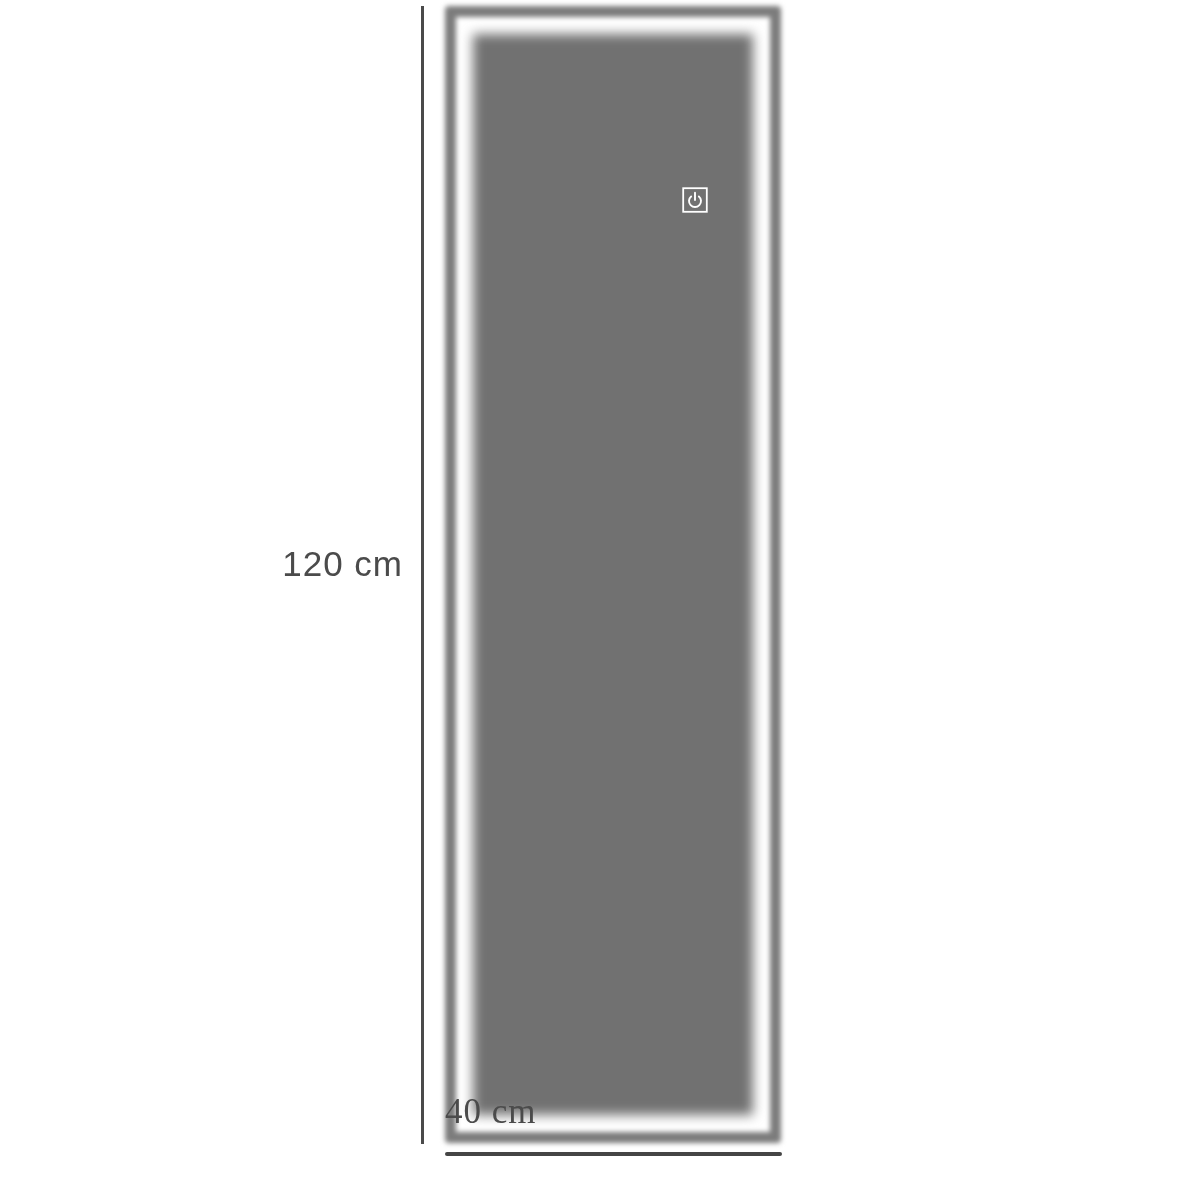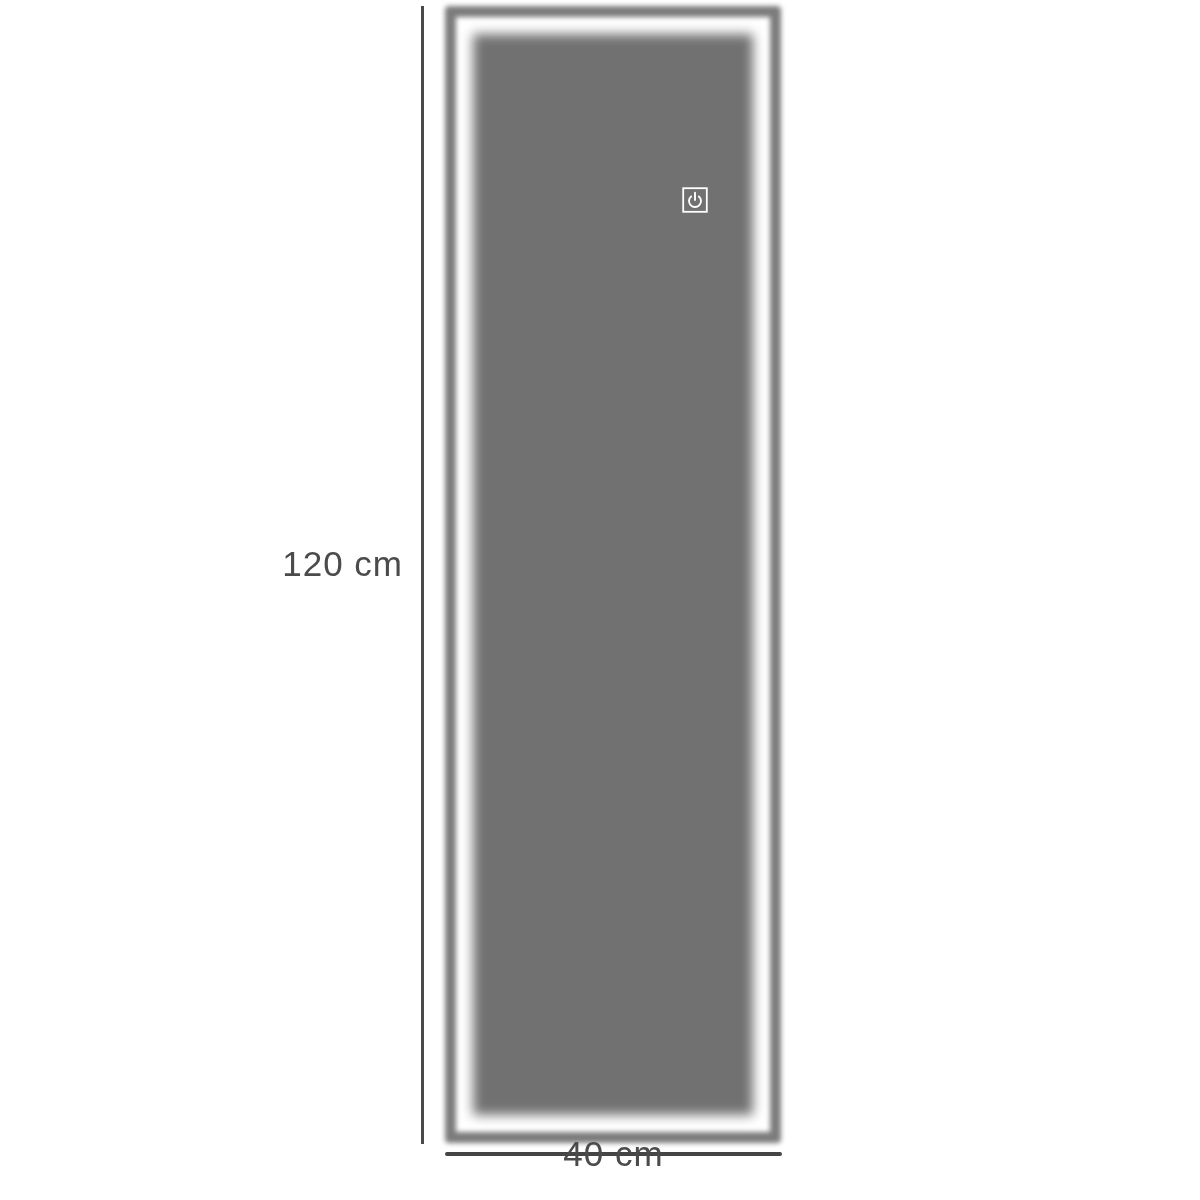--- a/index.html
+++ b/index.html
@@ -43,23 +43,24 @@
     white-space: nowrap;
   }
   .dim-label.height {
     left: 180px;
     top: 546px;
     width: 223px;
     text-align: right;
   }
   .dim-label.width {
     left: 445px;
-    top: 1136px;
+    top: 1094px;
     width: 337px;
-    text-align: center;
+    text-align: left;
+    font-family: Liberation Serif, serif;
   }
 
   
   .mirror {
     position: absolute;
     left: 445px;
     top: 6px;
     width: 336px;
     height: 1137px;
   }

